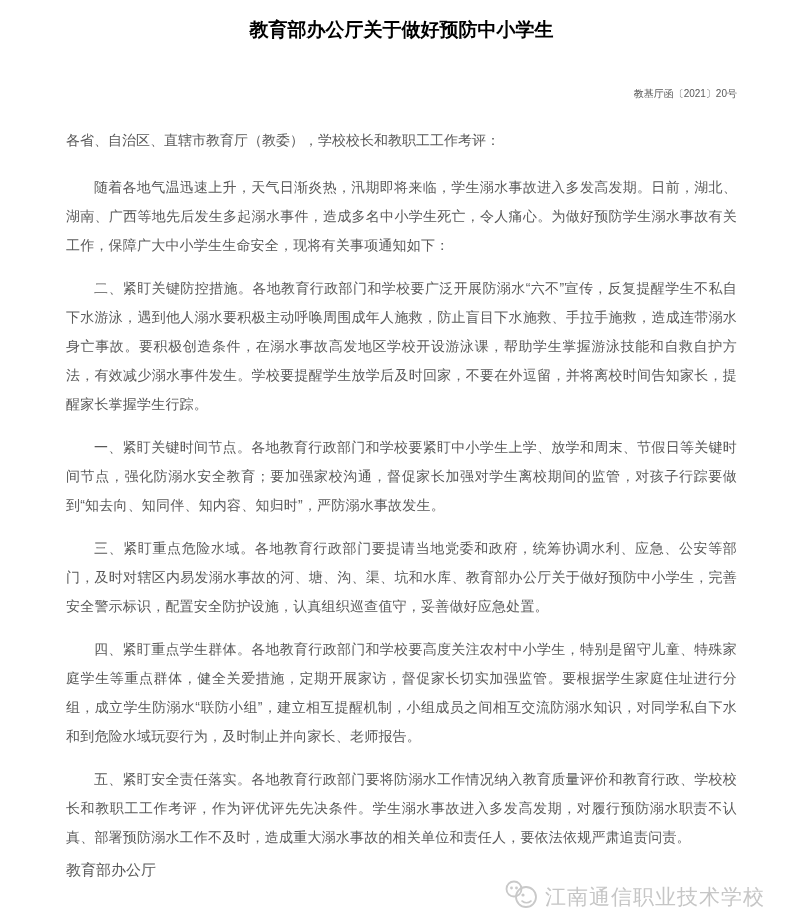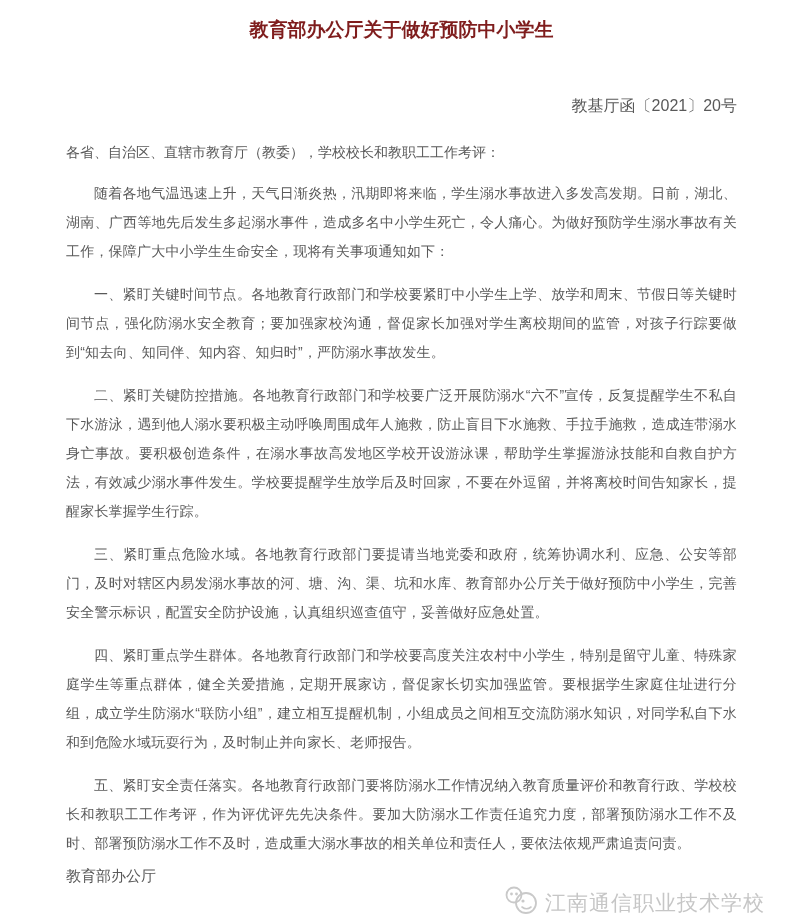--- a/index.html
+++ b/index.html
@@ -18,46 +18,46 @@
     padding: 16px 50px 10px 66px;
     background: #ffffff;
     color: #595959;
   }
   .title {
     margin: 0;
     text-align: center;
     font-size: 19px;
     font-weight: bold;
     line-height: 28px;
-    color: #7f1d1d;
+    color: #000000;
   }
   .doc-number {
-    margin-top: 52px;
+    margin-top: 40px;
     text-align: right;
-    font-size: 16px;
+    font-size: 10px;
     line-height: 20px;
     color: #595959;
   }
   .salutation {
     margin-top: 22px;
     font-size: 14px;
     line-height: 29px;
     color: #595959;
   }
   .para {
     margin: 14px 0 0 0;
     text-indent: 2em;
     text-align: justify;
     font-size: 14px;
     line-height: 29px;
     letter-spacing: 0.2px;
     color: #595959;
   }
   .para.first {
-    margin-top: 12px;
+    margin-top: 18px;
   }
   .signature {
     margin-top: 8px;
     font-size: 15px;
     line-height: 20px;
     color: #595959;
   }
   .watermark-row {
     margin-top: 2px;
     margin-right: -28px;
@@ -84,25 +84,25 @@
 
   <h1 class="title">
     <span>教育部办公厅关于做好预防中小学生</span><br>
   </h1>
 
   <div class="doc-number">教基厅函〔2021〕20号</div>
 
   <div class="salutation">各省、自治区、直辖市教育厅（教委），学校校长和教职工工作考评：</div>
 
   <p class="para first">随着各地气温迅速上升，天气日渐炎热，汛期即将来临，学生溺水事故进入多发高发期。日前，湖北、湖南、广西等地先后发生多起溺水事件，造成多名中小学生死亡，令人痛心。为做好预防学生溺水事故有关工作，保障广大中小学生生命安全，现将有关事项通知如下：</p>
+  <p class="para">二、紧盯关键防控措施。各地教育行政部门和学校要广泛开展防溺水“六不”宣传，反复提醒学生不私自下水游泳，遇到他人溺水要积极主动呼唤周围成年人施救，防止盲目下水施救、手拉手施救，造成连带溺水身亡事故。要积极创造条件，在溺水事故高发地区学校开设游泳课，帮助学生掌握游泳技能和自救自护方法，有效减少溺水事件发生。学校要提醒学生放学后及时回家，不要在外逗留，并将离校时间告知家长，提醒家长掌握学生行踪。</p>
   <p class="para">一、紧盯关键时间节点。各地教育行政部门和学校要紧盯中小学生上学、放学和周末、节假日等关键时间节点，强化防溺水安全教育；要加强家校沟通，督促家长加强对学生离校期间的监管，对孩子行踪要做到“知去向、知同伴、知内容、知归时”，严防溺水事故发生。</p>
-  <p class="para">二、紧盯关键防控措施。各地教育行政部门和学校要广泛开展防溺水“六不”宣传，反复提醒学生不私自下水游泳，遇到他人溺水要积极主动呼唤周围成年人施救，防止盲目下水施救、手拉手施救，造成连带溺水身亡事故。要积极创造条件，在溺水事故高发地区学校开设游泳课，帮助学生掌握游泳技能和自救自护方法，有效减少溺水事件发生。学校要提醒学生放学后及时回家，不要在外逗留，并将离校时间告知家长，提醒家长掌握学生行踪。</p>
   <p class="para">三、紧盯重点危险水域。各地教育行政部门要提请当地党委和政府，统筹协调水利、应急、公安等部门，及时对辖区内易发溺水事故的河、塘、沟、渠、坑和水库、教育部办公厅关于做好预防中小学生，完善安全警示标识，配置安全防护设施，认真组织巡查值守，妥善做好应急处置。</p>
   <p class="para">四、紧盯重点学生群体。各地教育行政部门和学校要高度关注农村中小学生，特别是留守儿童、特殊家庭学生等重点群体，健全关爱措施，定期开展家访，督促家长切实加强监管。要根据学生家庭住址进行分组，成立学生防溺水“联防小组”，建立相互提醒机制，小组成员之间相互交流防溺水知识，对同学私自下水和到危险水域玩耍行为，及时制止并向家长、老师报告。</p>
-  <p class="para">五、紧盯安全责任落实。各地教育行政部门要将防溺水工作情况纳入教育质量评价和教育行政、学校校长和教职工工作考评，作为评优评先先决条件。要加大防溺水工作责任追究力度，部署预防溺水工作不及时、部署预防溺水工作不及时，造成重大溺水事故的相关单位和责任人，要依法依规严肃追责问责。</p>
+  <p class="para">五、紧盯安全责任落实。各地教育行政部门要将防溺水工作情况纳入教育质量评价和教育行政、学校校长和教职工工作考评，作为评优评先先决条件。学生溺水事故进入多发高发期，对履行预防溺水职责不认真、部署预防溺水工作不及时，造成重大溺水事故的相关单位和责任人，要依法依规严肃追责问责。</p>
 
   <div class="signature">教育部办公厅</div>
 
   <div class="watermark-row">
     <span class="watermark-icon">
       <svg width="38" height="30" viewBox="0 0 38 30" aria-hidden="true">
         <circle cx="11" cy="9" r="7.5" fill="none" stroke="#c9c9c9" stroke-width="1.8"></circle>
         <circle cx="8.5" cy="8" r="1.4" fill="#c9c9c9"></circle>
         <circle cx="13.5" cy="8" r="1.4" fill="#c9c9c9"></circle>
         <circle cx="23" cy="17" r="10" fill="none" stroke="#c9c9c9" stroke-width="1.8"></circle>

